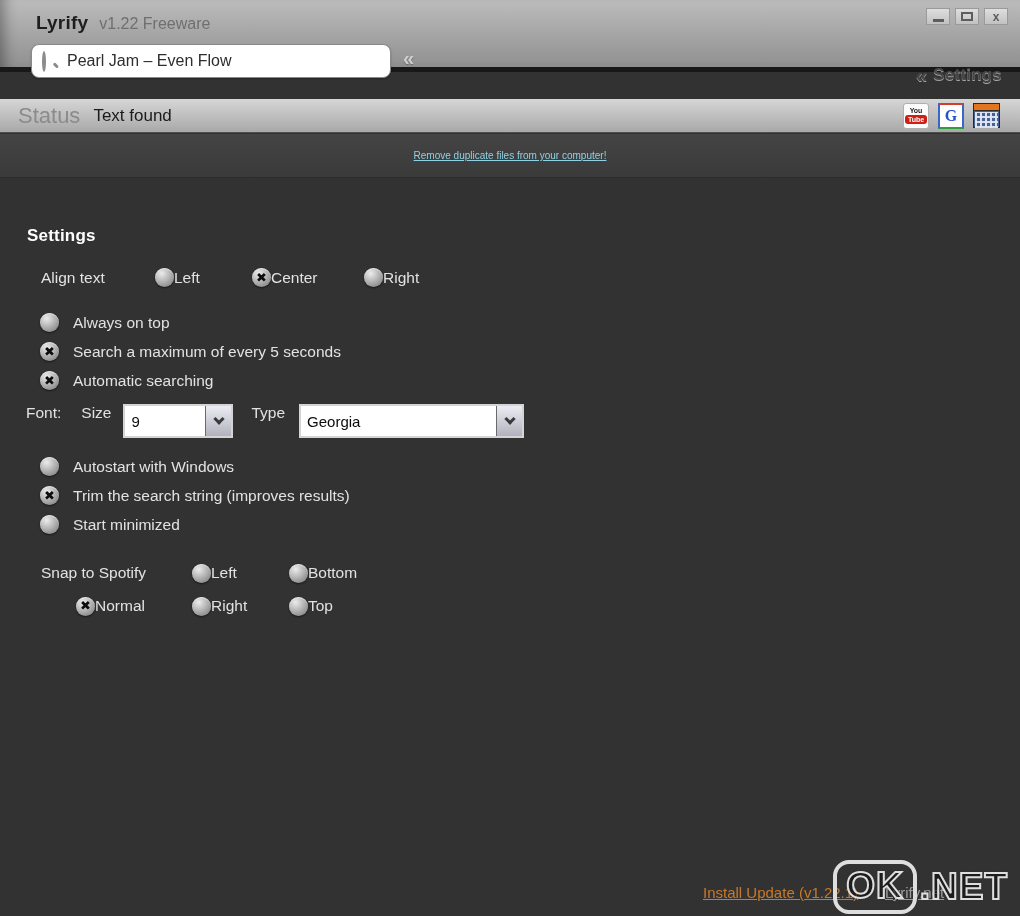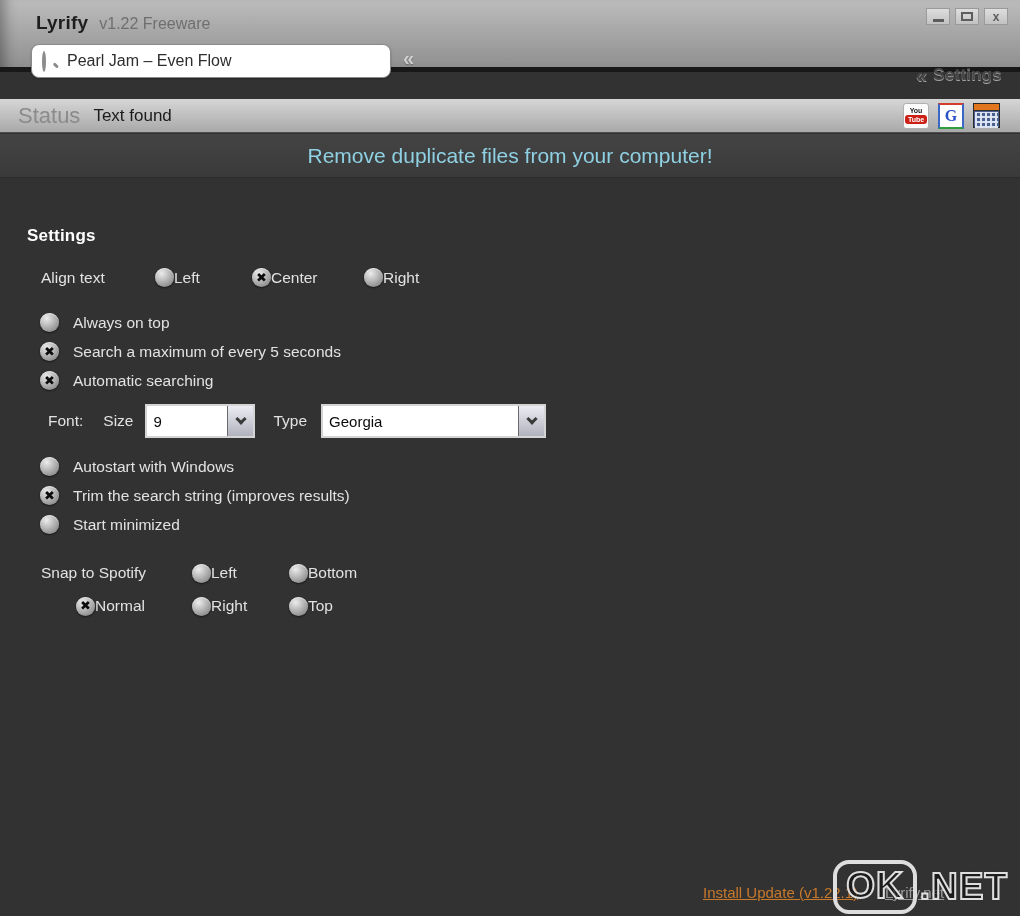--- a/index.html
+++ b/index.html
@@ -94,21 +94,21 @@
       repeating-linear-gradient(90deg, rgba(225,232,245,0.95) 0 2px, transparent 2px 5px);
   }
 
   
   .promo-bar {
     position:absolute; top:134px; left:0; width:1020px; height:44px;
     background:linear-gradient(#444444,#3a3a3a);
     display:flex; align-items:center; justify-content:center;
     border-bottom:1px solid #2c2c2c;
   }
-  .promo-link { font-size:21px; color:#8fd1e3; cursor:pointer; }
+  .promo-link { font-size:10px; color:#8fd1e3; text-decoration:underline; cursor:pointer; }
 
   
   .main { position:absolute; top:179px; left:0; width:1020px; height:737px; }
 
   .section-heading { margin:47px 0 0 27px; font-size:17px; font-weight:bold; color:#ffffff; letter-spacing:0.2px; }
 
   .opt-label { font-size:15.5px; color:#e2e2e2; }
 
   .radio {
     width:19px; height:19px; border-radius:50%; flex:0 0 auto;
@@ -123,21 +123,21 @@
 
   .align-row { display:flex; align-items:center; margin:22px 0 0 41px; }
   .align-row .row-label { width:114px; }
   .align-row .pair { margin-right:0; }
   .align-row .pair.p1 { width:97px; }
   .align-row .pair.p2 { width:112px; }
 
   .opt-group { margin:21px 0 0 40px; }
   .opt-row { display:flex; align-items:center; gap:14px; height:29px; }
 
-  .font-row { display:flex; align-items:center; margin:9px 0 0 48px; }
+  .font-row { display:flex; margin:9px 0 0 26px; }
   .font-row .f-label { margin-right:20px; }
   .font-row .s-label { margin-right:12px; }
   .font-row .t-label { margin:0 14px 0 18px; }
 
   .combo {
     height:34px; background:#ffffff; border:2px solid #d4d4d4;
     display:flex; align-items:stretch; cursor:default;
   }
   .combo-size { width:110px; }
   .combo-type { width:225px; }

